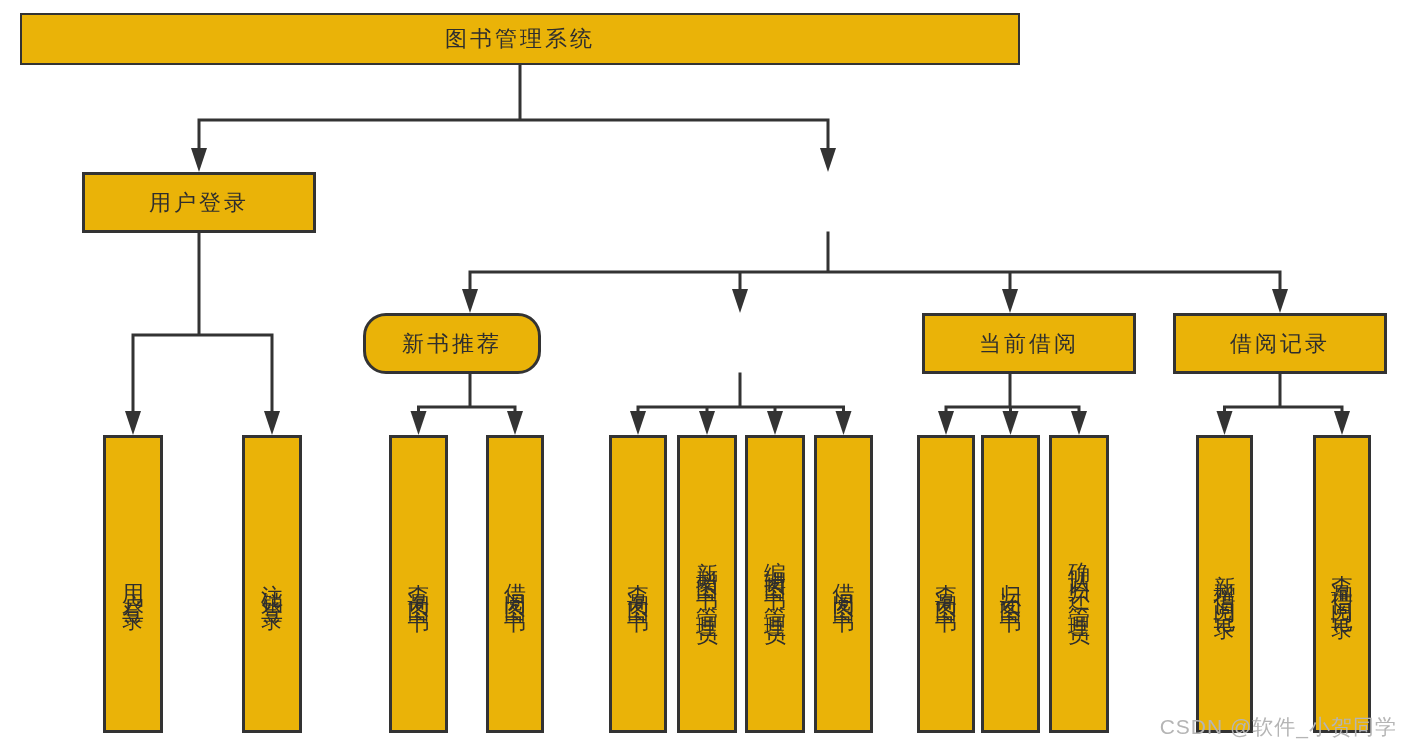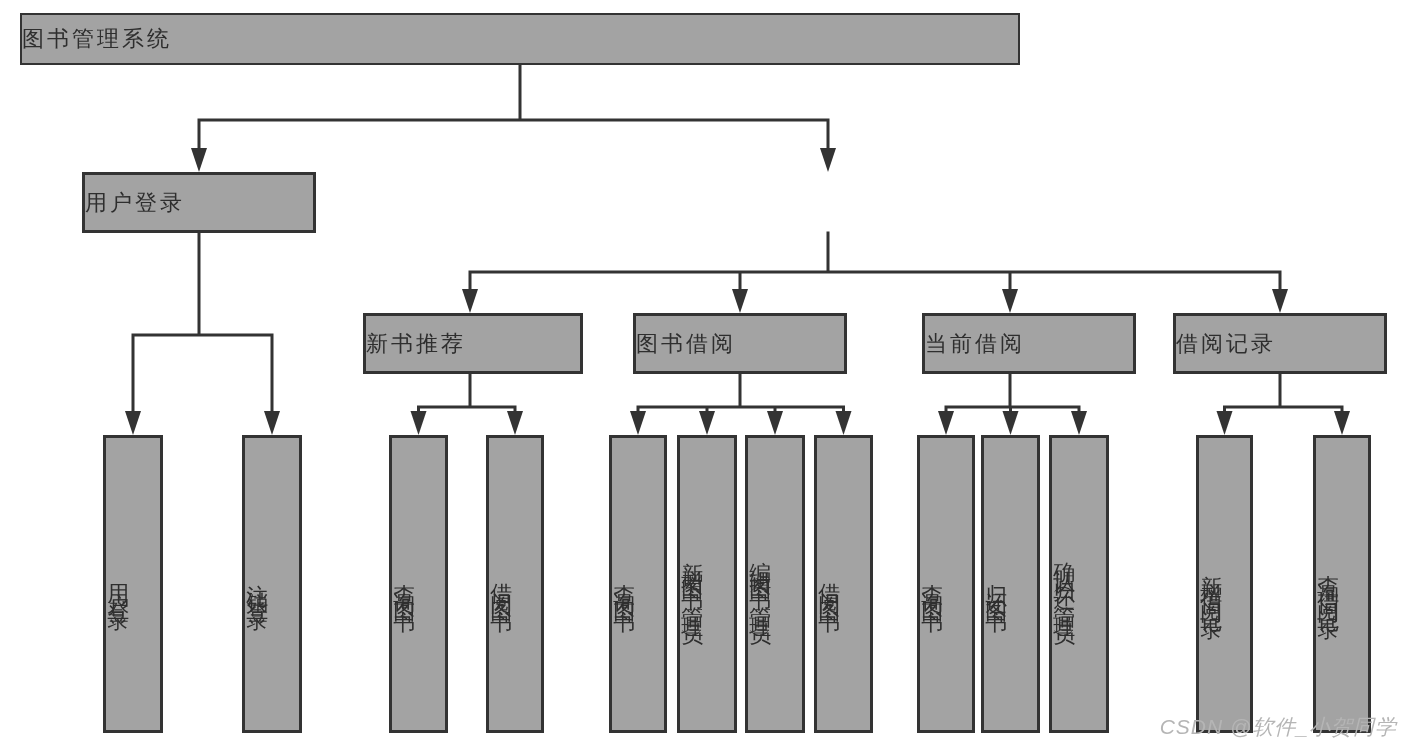--- a/index.html
+++ b/index.html
@@ -6,23 +6,23 @@
   #canvas{
     position:relative;
     width:1405px;height:747px;
     background:#ffffff;
     font-family:"Liberation Sans","DejaVu Sans",sans-serif;
     overflow:hidden;
   }
   #connectors{position:absolute;left:0;top:0;width:1405px;height:747px;}
   .node{
     position:absolute;
-    background:#a3a3a3;
+    background:#eab308;
     box-sizing:border-box;
-    display:flex;align-items:center;
+    display:flex;align-items:center;justify-content:center;
     color:#2e2e2e;
   }
   .node.h{
     border:2px solid #333333;
     font-size:22px;
     letter-spacing:3px;
     white-space:nowrap;
   }
   .node.h.lv2, .node.h.lv3{border-width:3px;}
   .node.v{
@@ -36,21 +36,20 @@
     line-height:1.1;
   }
   #watermark{
     position:absolute;
     right:8px;bottom:6px;
     font-size:21px;
     color:#b5b5b5;
     letter-spacing:1px;
     z-index:10;
     white-space:nowrap;
-    font-style:italic;
   }
 </style>
 </head>
 <body>
 
 <div id="canvas">
   <svg id="connectors" viewBox="0 0 1405 747" xmlns="http://www.w3.org/2000/svg">
       <path d="M520 65V120M199 120H828M199 120V154M828 120V154M828 233V272M470 272H1280M470 272V295M740 272V295M1010 272V295M1280 272V295M199 233V335M133 335H272M133 335V417M272 335V417M470 374V407M418.5 407H515M418.5 407V417M515 407V417M740 374V407M638 407H843.5M638 407V417M707 407V417M775 407V417M843.5 407V417M1010 374V407M946 407H1079M946 407V417M1010.5 407V417M1079 407V417M1280 374V407M1224.5 407H1342M1224.5 407V417M1342 407V417" fill="none" stroke="#333333" stroke-width="3" stroke-linecap="square"></path>
       <polygon fill="#333333" points="191,148 207,148 199,172"></polygon>
       <polygon fill="#333333" points="820,148 836,148 828,172"></polygon>
@@ -73,25 +72,22 @@
       <polygon fill="#333333" points="1334,411 1350,411 1342,435"></polygon>
     </svg>
 
   <div id="watermark">CSDN @软件_小贺同学</div>
 <div class="node h" style="left: 20px; top: 13px; width: 1000px; height: 52px;">
       <span class="lbl">图书管理系统</span>
     </div>
     <div class="node h lv2" style="left: 82px; top: 172px; width: 234px; height: 61px;">
       <span class="lbl">用户登录</span>
     </div>
-    <div class="node h lv3" style="left: 363px; top: 313px; width: 220px; height: 61px;">
+    <div class="node h lv3" style="left: 363px; top: 313px; width: 178px; height: 61px; border-radius: 23px;">
       <span class="lbl">新书推荐</span>
-    </div>
-    <div class="node h lv3" style="left: 633px; top: 313px; width: 214px; height: 61px;">
-      <span class="lbl">图书借阅</span>
     </div>
     <div class="node h lv3" style="left: 903px; top: 313px; width: 214px; height: 61px; margin-left: 19px;">
       <span class="lbl">当前借阅</span>
     </div>
     <div class="node h lv3" style="left: 1173px; top: 313px; width: 214px; height: 61px;">
       <span class="lbl">借阅记录</span>
     </div>
     <div class="node v" style="left: 103px; top: 435px; width: 60px; height: 298px;">
       <span class="lbl">用户登录</span>
     </div>

